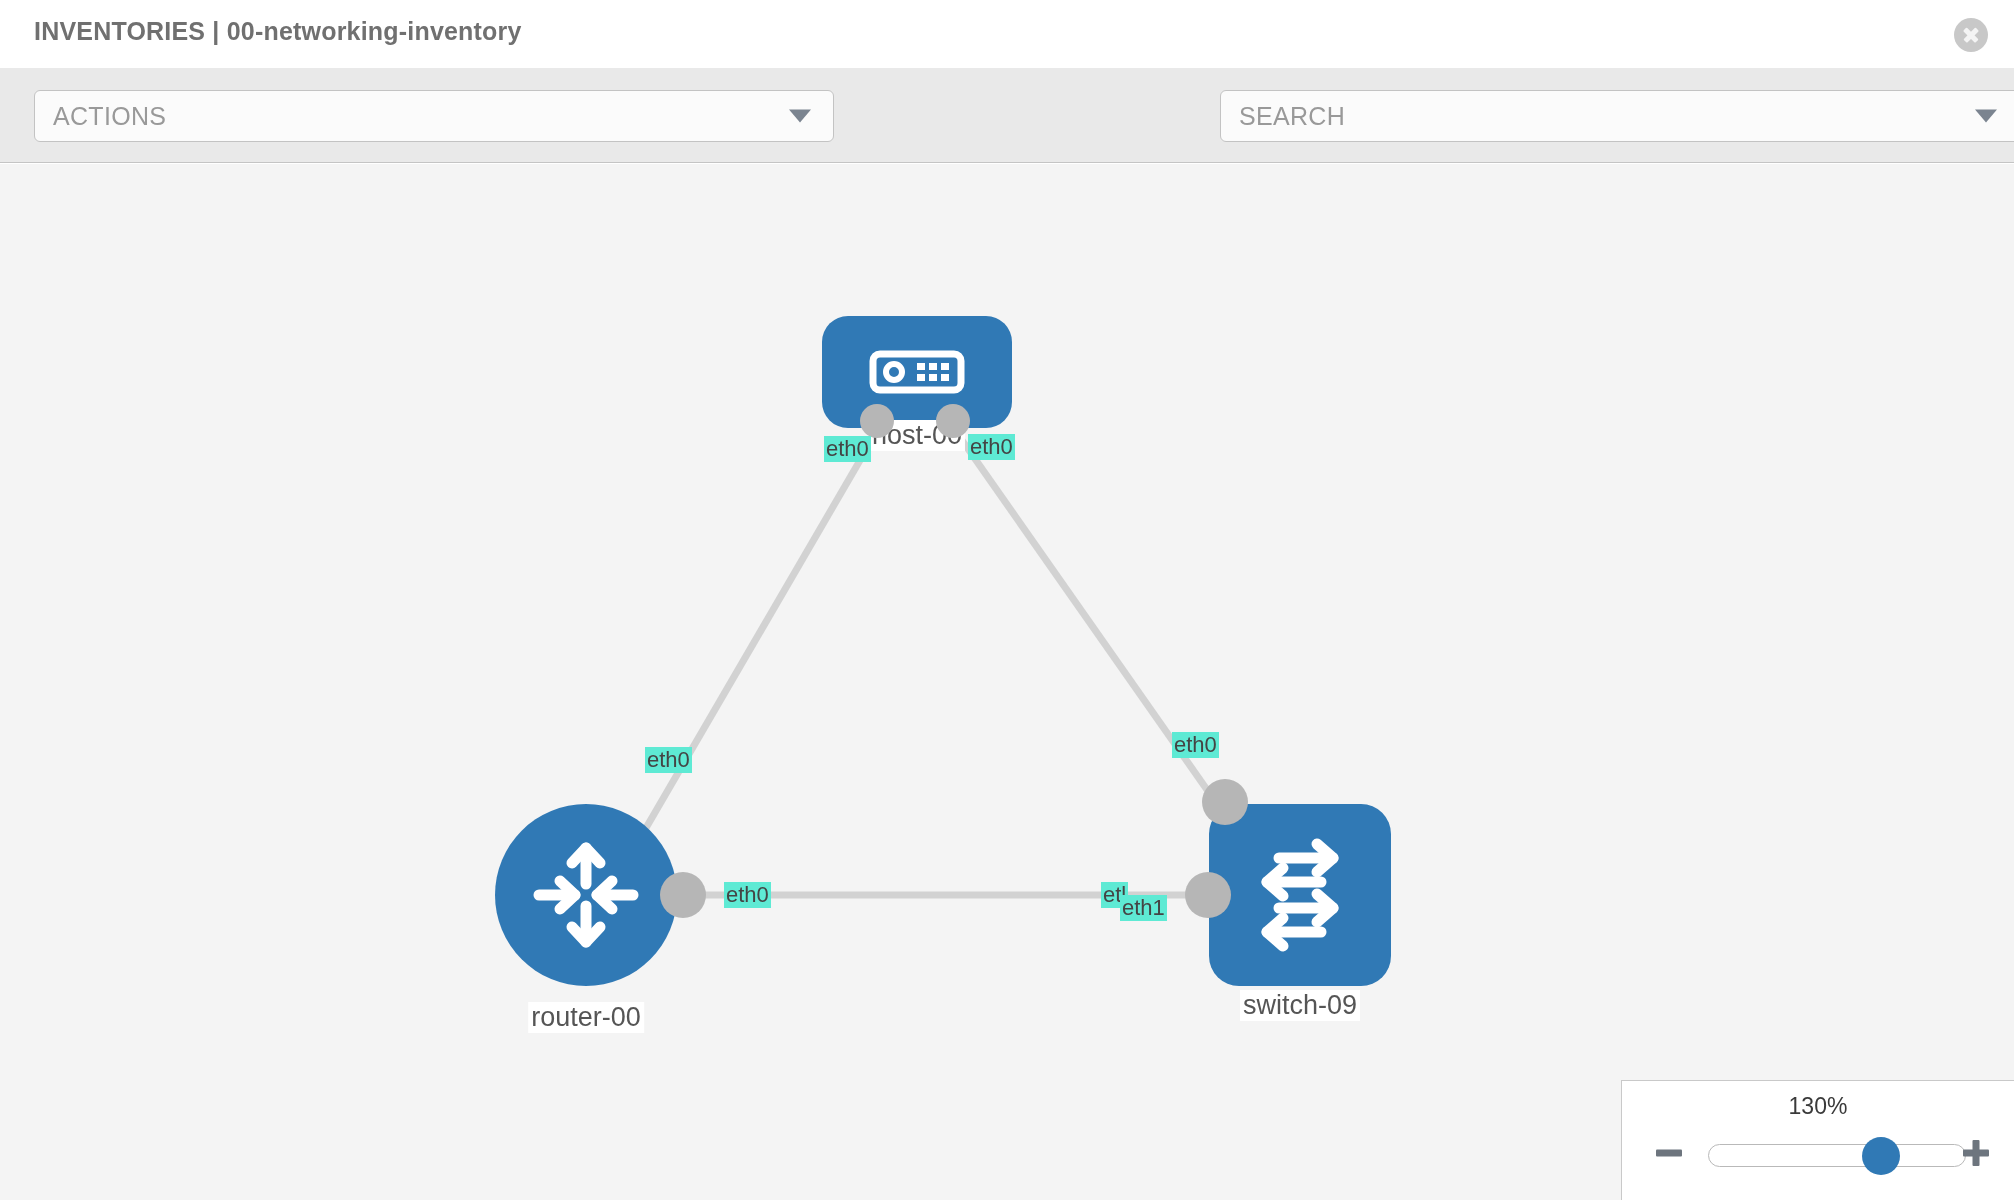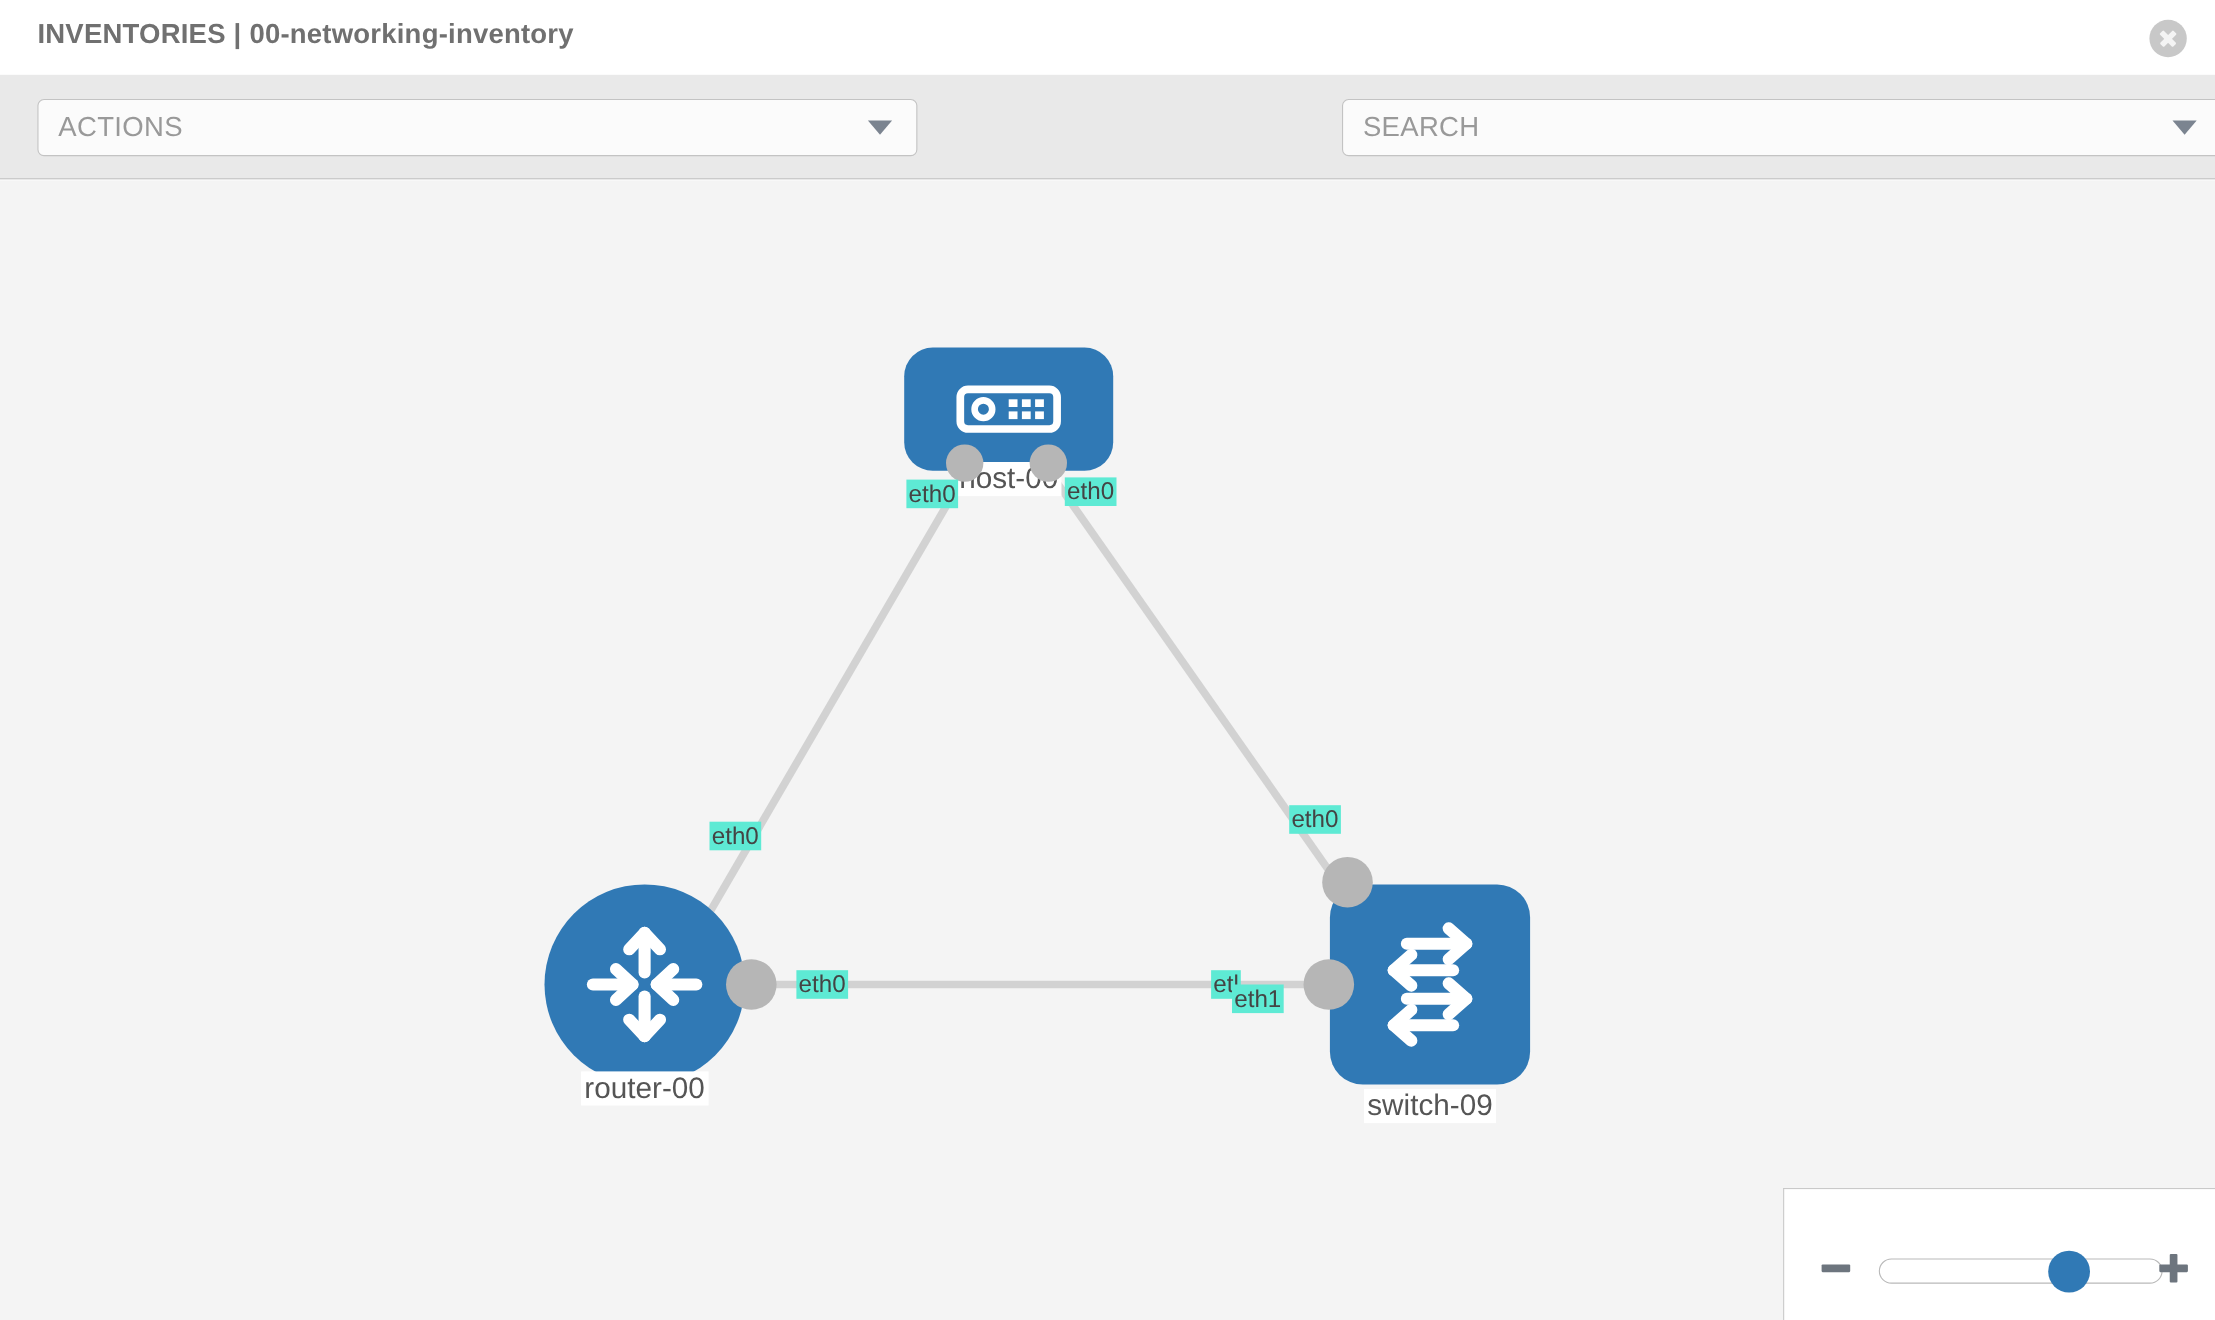--- a/index.html
+++ b/index.html
@@ -132,21 +132,21 @@
     background: #ffffff;
     padding: 0 3px;
   }
 
   
   #node-host { width: 190px; height: 112px; left: 822px; top: 152px; }
   #node-host .node-shape { width: 190px; height: 112px; border-radius: 26px; }
   #node-host .node-label { top: 104px; }
 
   #node-router { left: 495px; top: 640px; }
-  #node-router .node-label { top: 170px; text-align: center; }
+  #node-router .node-label { top: 198px; text-align: center; }
 
   #node-switch { left: 1209px; top: 640px; }
   #node-switch .node-shape { border-radius: 30px; }
   #node-switch .node-label { top: 186px; }
 
   
   .nub {
     position: absolute;
     width: 46px; height: 46px;
     border-radius: 50%;
@@ -331,20 +331,21 @@
   <div class="port-label" style="left:968px; top:270px;">eth0</div>
   <div class="port-label" style="left:645px; top:583px;">eth0</div>
   <div class="port-label" style="left:724px; top:718px;">eth0</div>
   <div class="port-label" style="left:1172px; top:568px;">eth0</div>
   <div class="port-label" style="left:1101px; top:718px;">etl</div>
   <div class="port-label" style="left:1120px; top:731px;">eth1</div>
 
 </div>
 
 <div class="zoom-panel">
+  <div class="zoom-value">130%</div>
   <div class="zoom-row">
     <div class="zoom-minus"></div>
     <div class="zoom-track">
       <div class="zoom-thumb" id="zoom-thumb" style="left: 67%;"></div>
     </div>
     <div class="zoom-plus"></div>
   </div>
 </div>
 
 </body></html>

